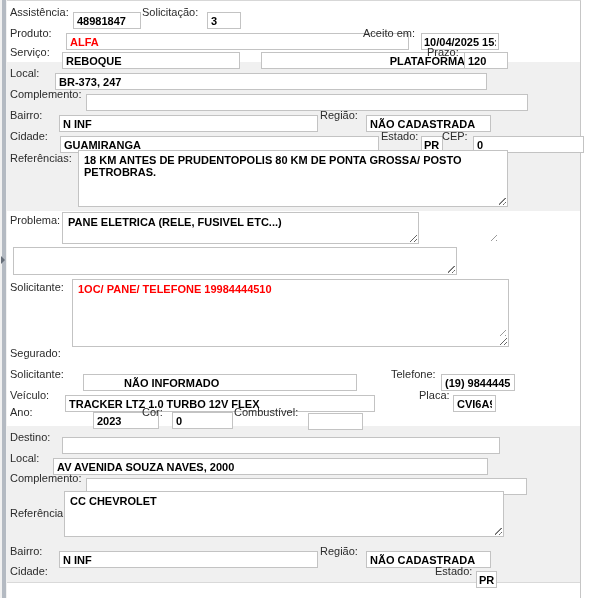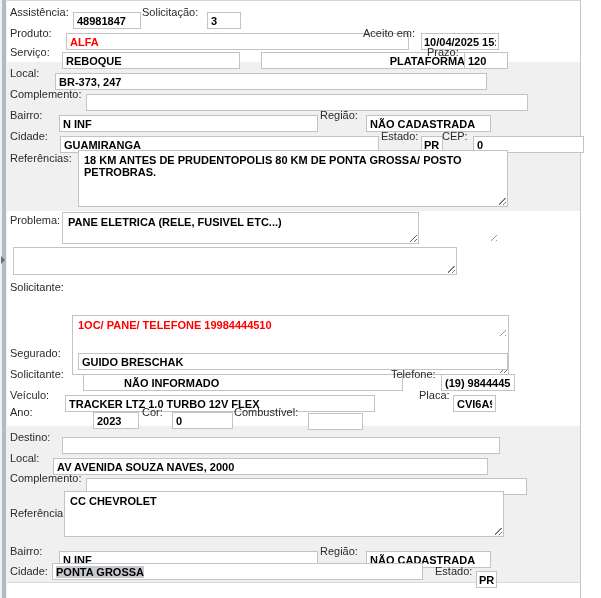--- a/index.html
+++ b/index.html
@@ -80,38 +80,37 @@
   <span class="handle" style="left:496px;top:195px;"></span>
 
   <span class="lbl" style="left:10px;top:212px;">Problema:</span>
   <textarea class="ta" style="left: 62px; top: 212px; width: 357px; height: 32px;">PANE ELETRICA (RELE, FUSIVEL ETC...)</textarea>
   <span class="handle" style="left:488px;top:232px;"></span>
 
   <textarea class="ta" style="left: 13px; top: 247px; width: 444px; height: 28px;"></textarea>
   <span class="handle" style="left:445px;top:263px;"></span>
 
   <span class="lbl" style="left:10px;top:279px;">Solicitante:</span>
-  <textarea class="ta red" style="left: 72px; top: 279px; width: 437px; height: 60px; margin-top: 36px;">1OC/ PANE/ TELEFONE 19984444510</textarea>
+  <textarea class="ta red" style="left: 72px; top: 279px; width: 437px; height: 68px;">1OC/ PANE/ TELEFONE 19984444510</textarea>
   <span class="handle" style="left:497px;top:327px;"></span>
 
   <span class="lbl" style="left:10px;top:345px;text-align:center;">Segurado:</span>
-  <input class="inp" style="left: 70px; top: 345px; width: 430px;" value="GUIDO BRESCHAK">
 
   <span class="lbl" style="left:10px;top:366px;">Solicitante:</span>
-  <input class="inp" style="left: 75px; top: 366px; width: 320px; padding-left: 40px;" value="NÃO INFORMADO">
+  <input class="inp" style="left: 75px; top: 366px; width: 274px; padding-left: 40px;" value="NÃO INFORMADO">
   <span class="lbl" style="left:391px;top:366px;">Telefone:</span>
   <input class="inp" style="left: 433px; top: 366px; width: 74px;" value="(19) 984444510">
 
   <span class="lbl" style="left:10px;top:387px;">Veículo:</span>
   <input class="inp" style="left: 57px; top: 387px; width: 310px;" value="TRACKER LTZ 1.0 TURBO 12V FLEX">
   <span class="lbl" style="left:419px;top:387px;">Placa:</span>
   <input class="inp" style="left: 445px; top: 387px; width: 43px;" value="CVI6A90">
 
   <span class="lbl" style="left:10px;top:404px;">Ano:</span>
-  <input class="inp" style="left: 85px; top: 404px; width: 46px;" value="2023">
+  <input class="inp" style="left: 85px; top: 404px; width: 66px;" value="2023">
   <span class="lbl" style="left:142px;top:404px;">Cor:</span>
   <input class="inp" style="left: 164px; top: 404px; width: 61px;" value="0">
   <span class="lbl" style="left:234px;top:404px;">Combustível:</span>
   <input class="inp" style="left: 300px; top: 405px; width: 55px;" value="">
 
   <span class="lbl" style="left:10px;top:429px;">Destino:</span>
   <input class="inp" style="left: 54px; top: 429px; width: 438px;" value="">
 
   <span class="lbl" style="left:10px;top:450px;">Local:</span>
   <input class="inp" style="left: 45px; top: 450px; width: 435px;" value="AV AVENIDA SOUZA NAVES, 2000">
@@ -122,16 +121,15 @@
   <span class="lbl" style="left:10px;top:505px;">Referência:</span>
   <textarea class="ta" style="left: 64px; top: 491px; width: 440px; height: 46px;">CC CHEVROLET</textarea>
   <span class="handle" style="left:492px;top:525px;"></span>
 
   <span class="lbl" style="left:10px;top:543px;">Bairro:</span>
   <input class="inp" style="left: 51px; top: 543px; width: 259px;" value="N INF">
   <span class="lbl" style="left:320px;top:543px;">Região:</span>
   <input class="inp" style="left: 358px; top: 543px; width: 125px;" value="NÃO CADASTRADA">
 
   <span class="lbl" style="left:10px;top:563px;">Cidade:</span>
-  <div class="fakeinp" style="left:52px;top:563px;width:371px;height:17px;"><span class="sel">PONTA GROSSA</span></div>
   <span class="lbl" style="left:435px;top:563px;">Estado:</span>
   <input class="inp" style="left: 468px; top: 563px; width: 21px; padding: 0px 2px;" value="PR">
 </div>
 
 </body></html>

